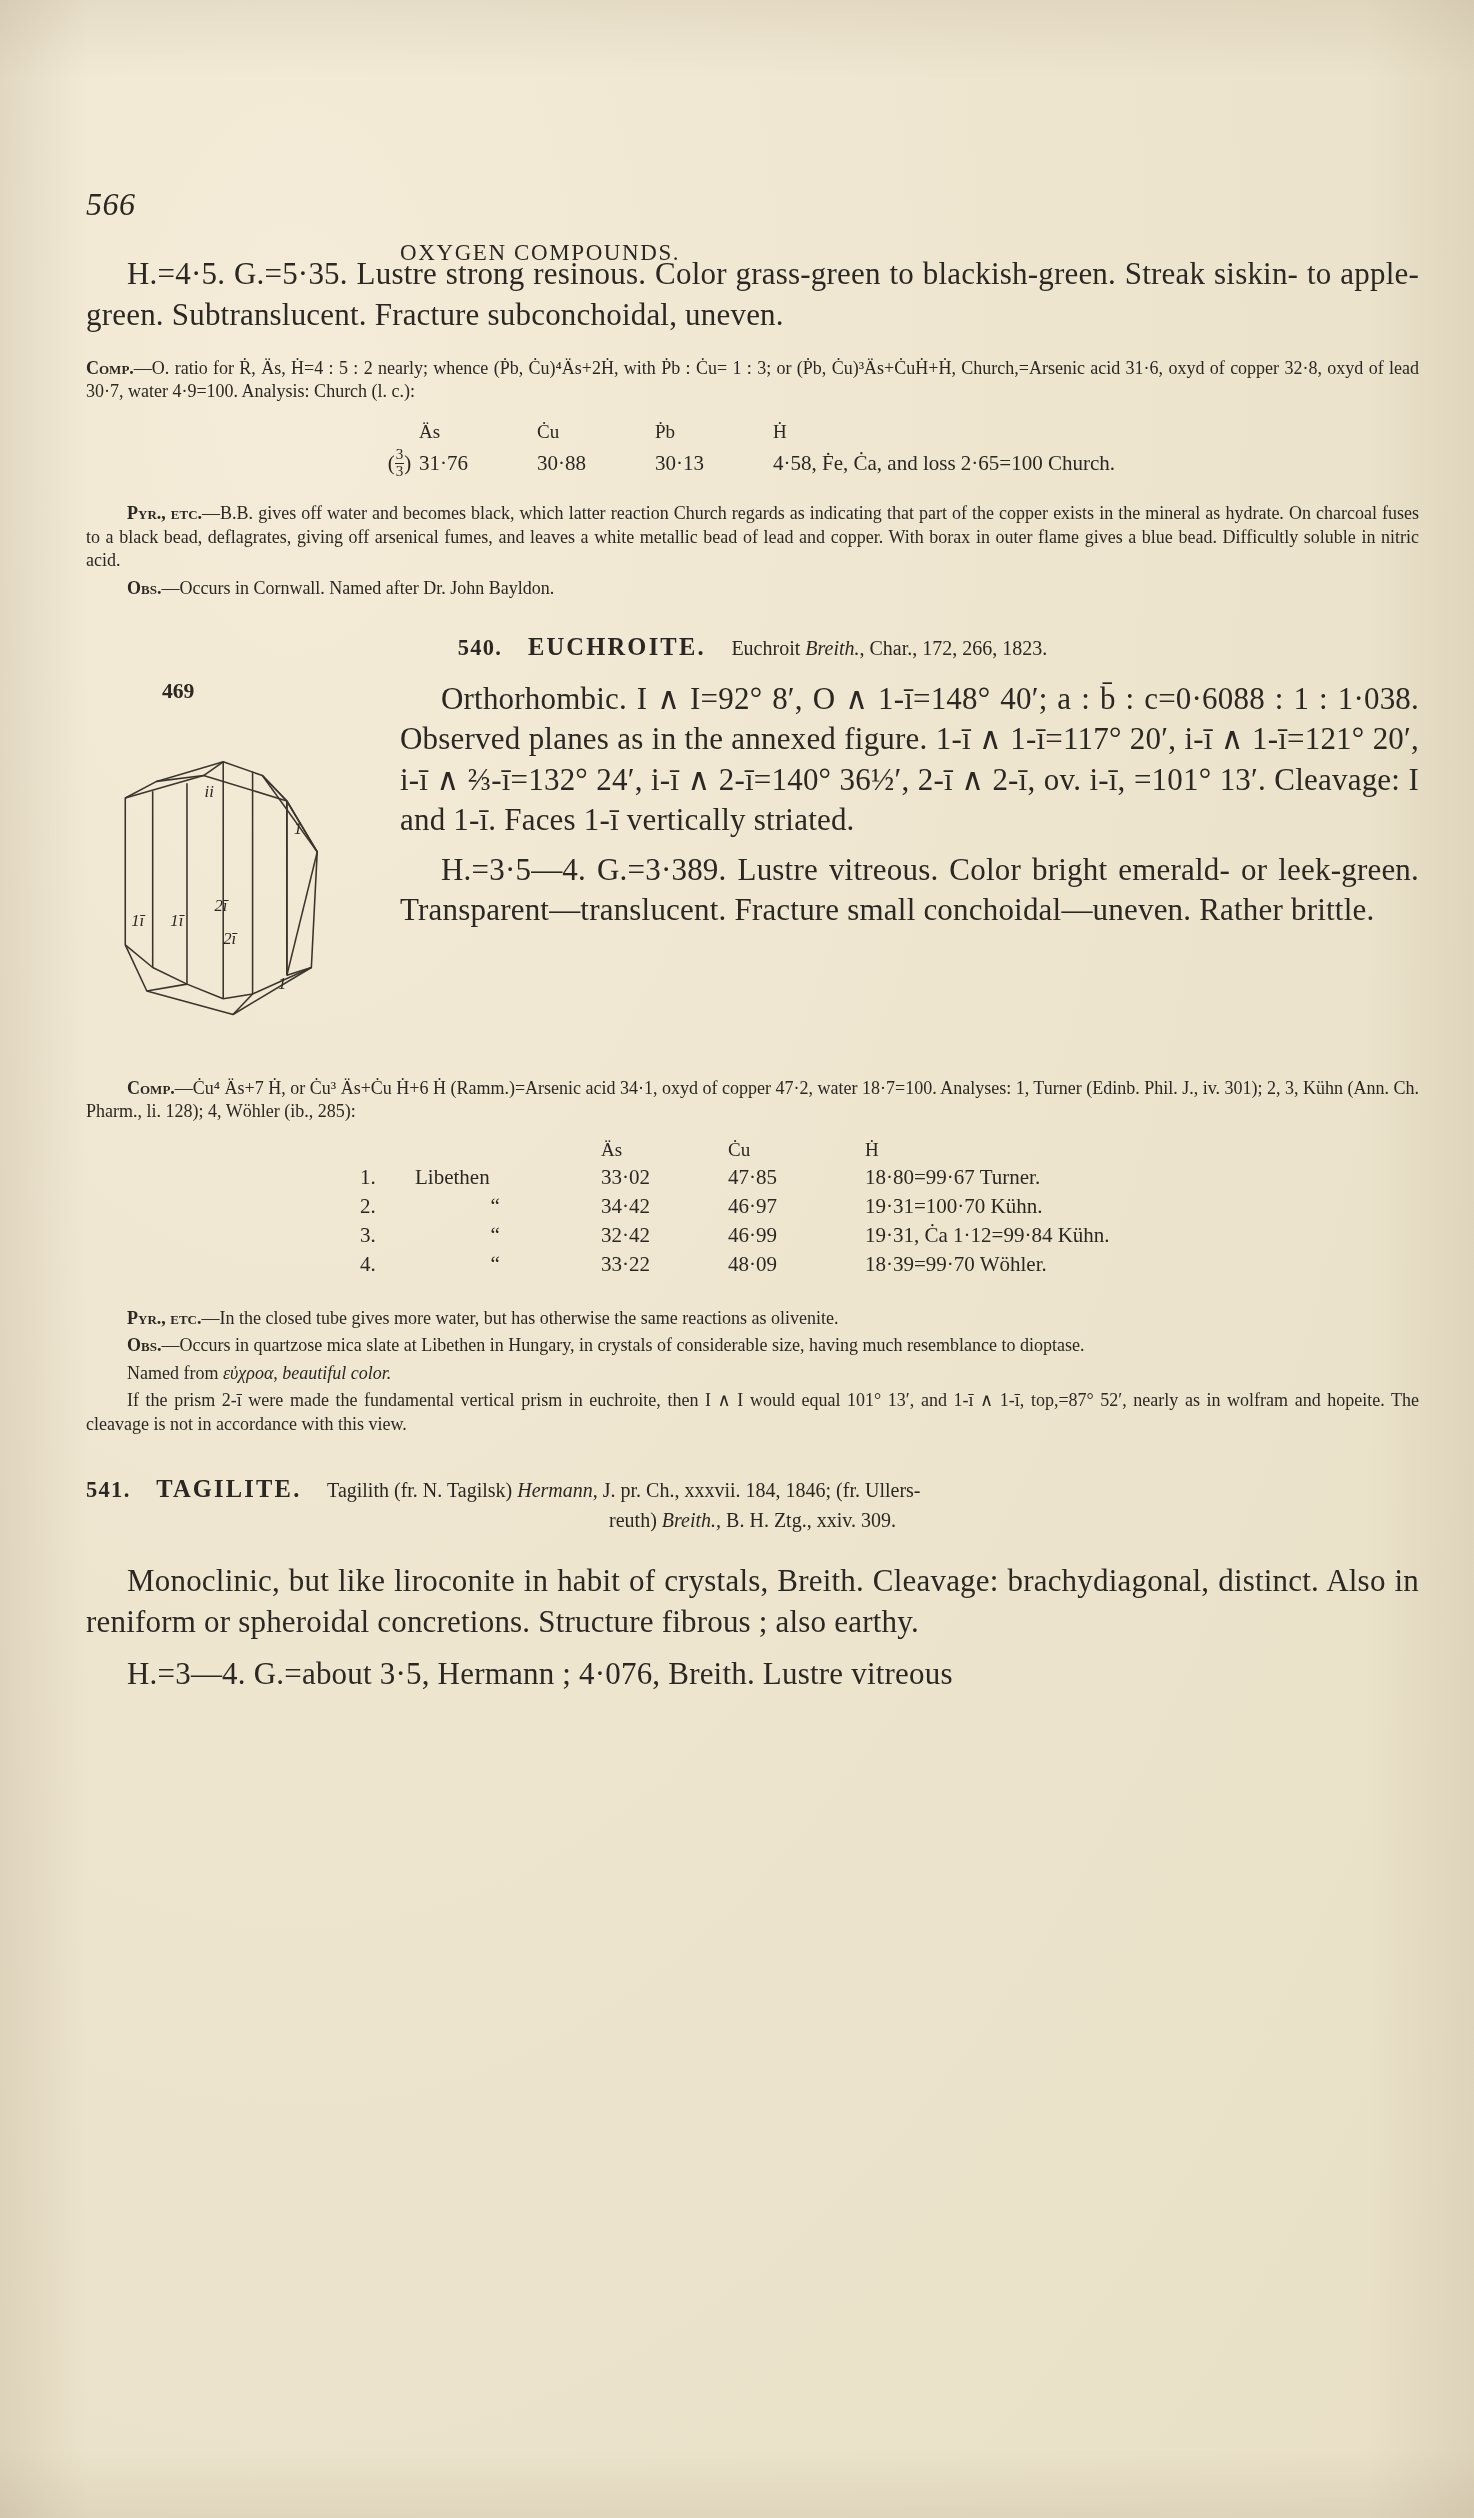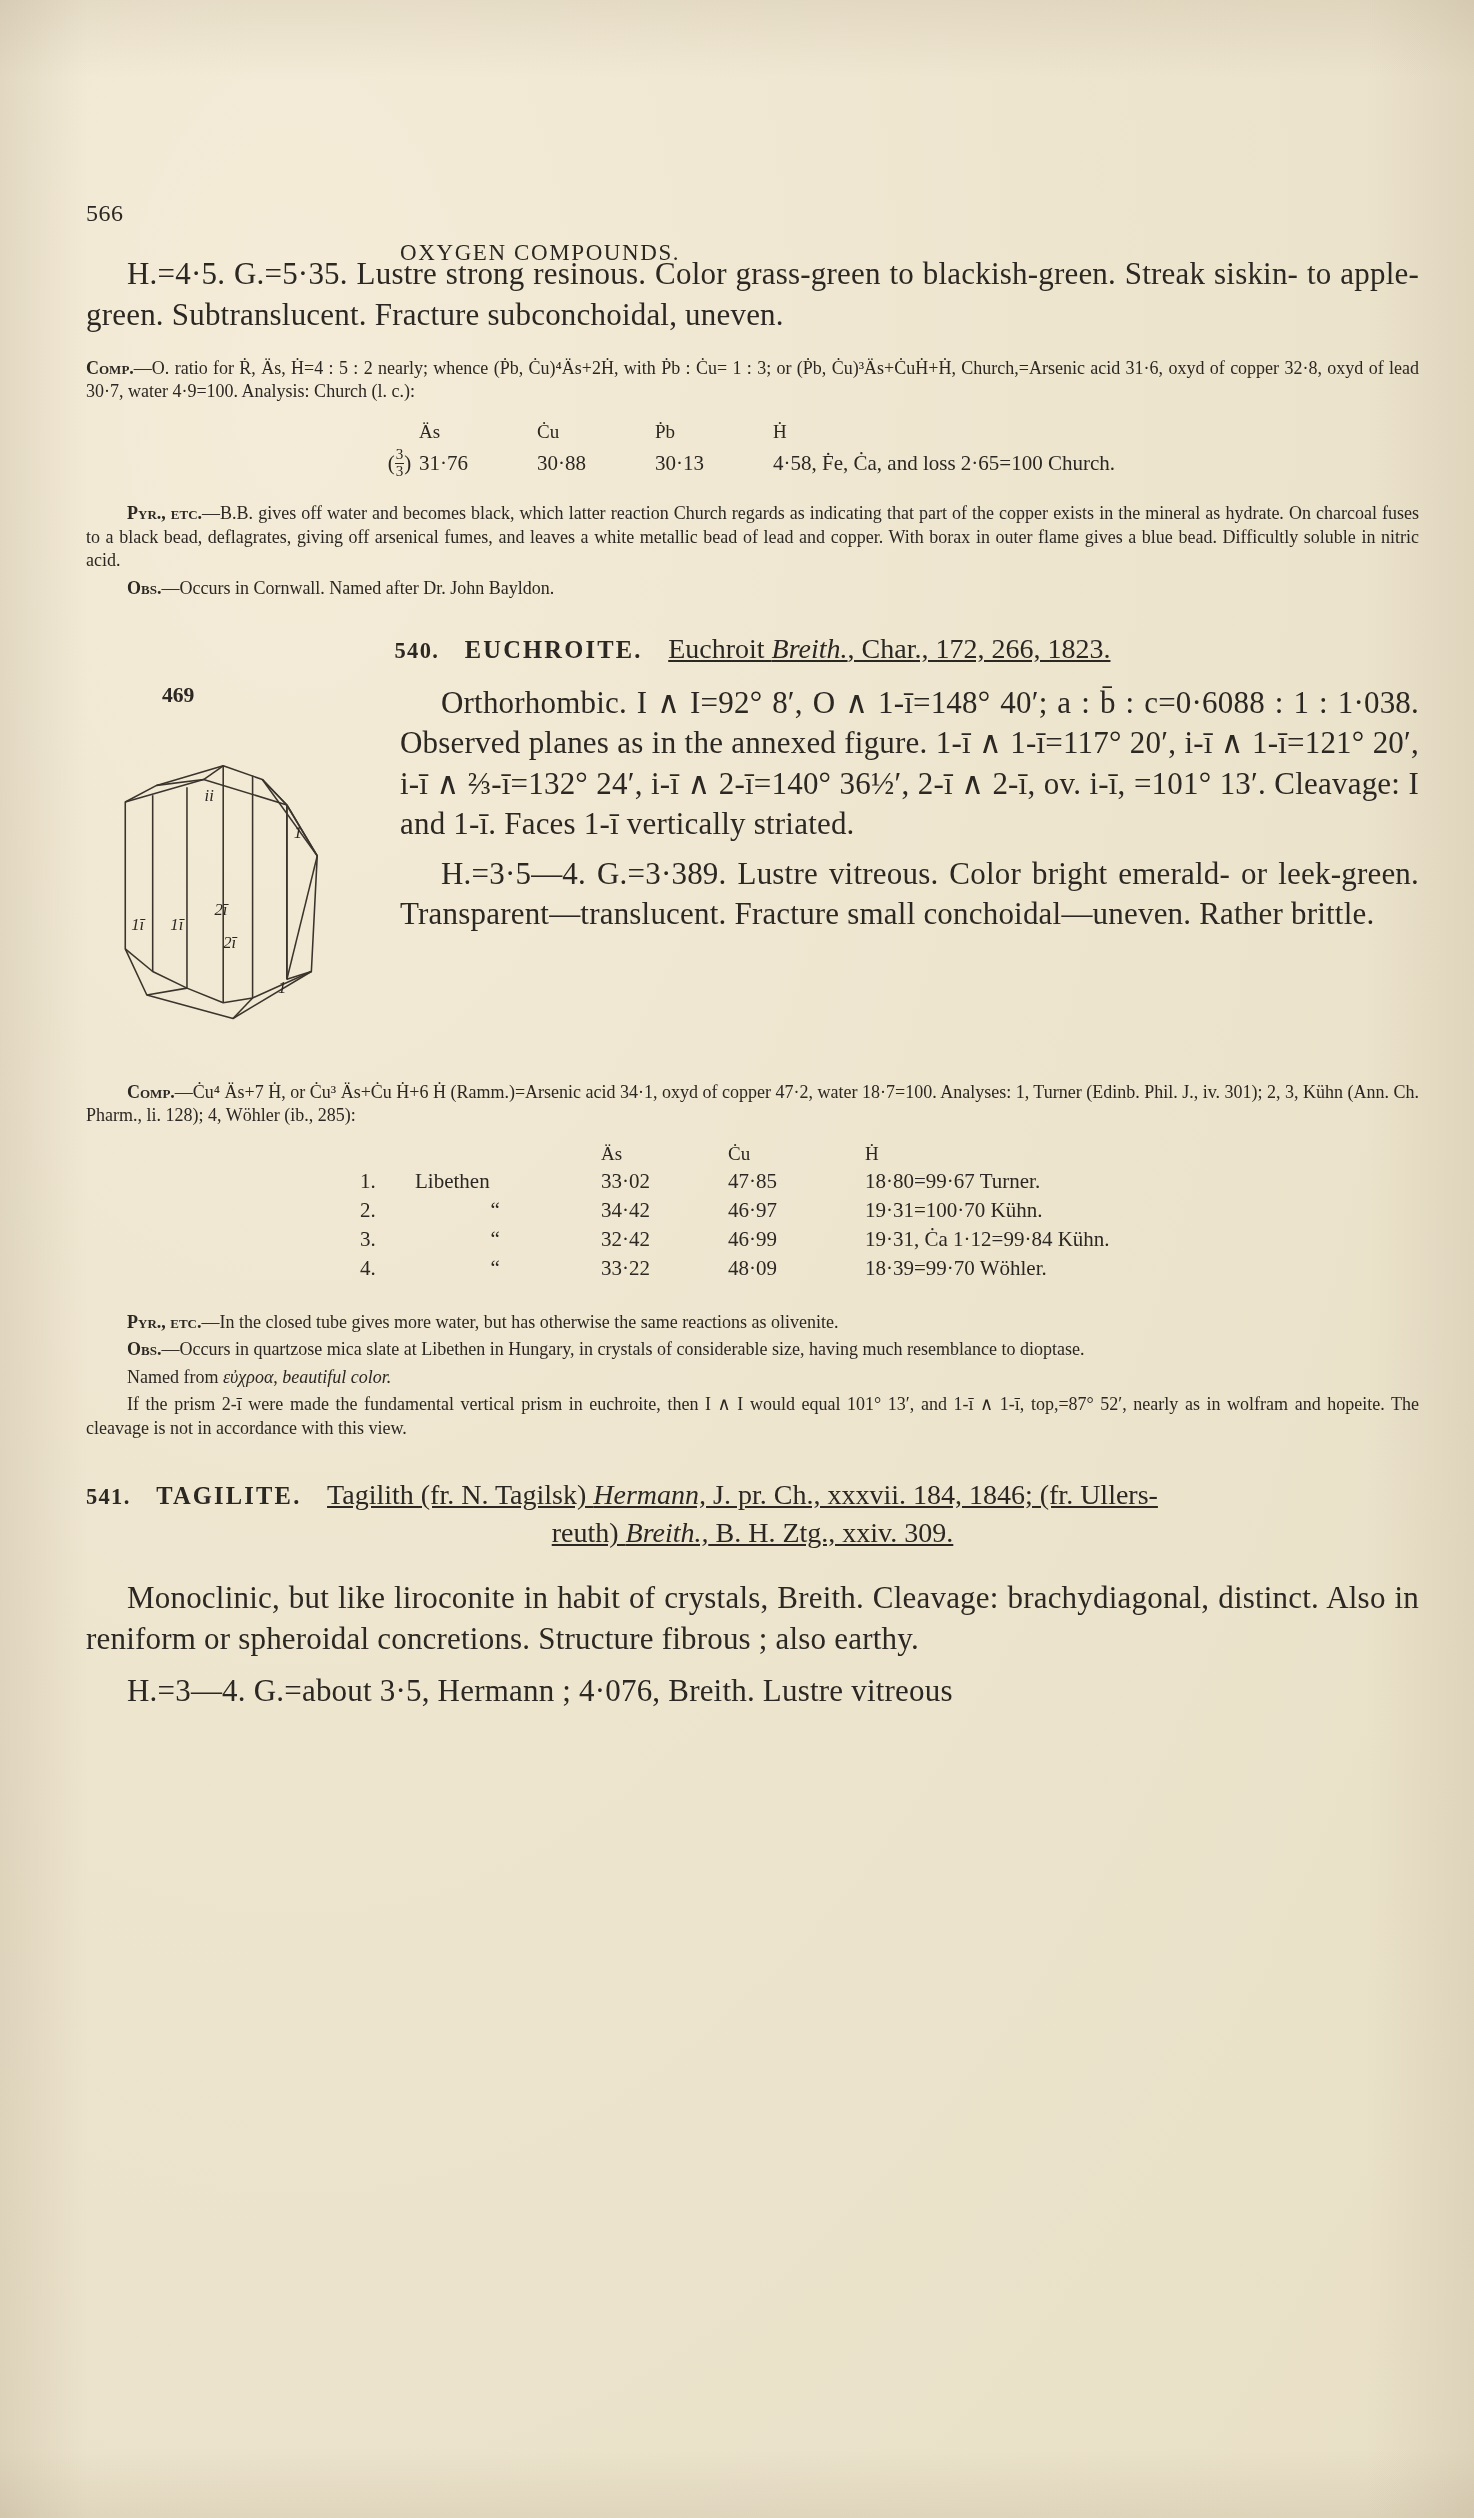--- a/index.html
+++ b/index.html
@@ -40,23 +40,24 @@
     top: 186px;
     width: 1333px;
   }
   
   .header {
     position: relative;
     height: 41px;
   }
   .folio {
     position: absolute;
-    left: 0; top: 14px;
-    font-size: 24px;
+    left: 0; top: 0;
+    font-size: 32px;
     letter-spacing: 0.5px;
+    font-style: italic;
   }
   .running-head {
     position: absolute;
     left: 314px;
     top: 7.8px;
     font-size: 23px;
     letter-spacing: 1.6px;
     margin-top: 46px;
   }
   
@@ -99,21 +100,21 @@
   .secnum {
     font-size: 22.5px;
     font-weight: bold;
     letter-spacing: 1.3px;
   }
   .secname {
     font-size: 24.5px;
     font-weight: bold;
     letter-spacing: 2.2px;
   }
-  .secrest { font-size: 28px; text-decoration: underline; }
+  .secrest { font-size: 20px; }
   
   .figwrap {
     position: relative;
     min-height: 372px;
   }
   .figure {
     position: absolute;
     left: 0;
     top: 25.5px;
     width: 294px;

